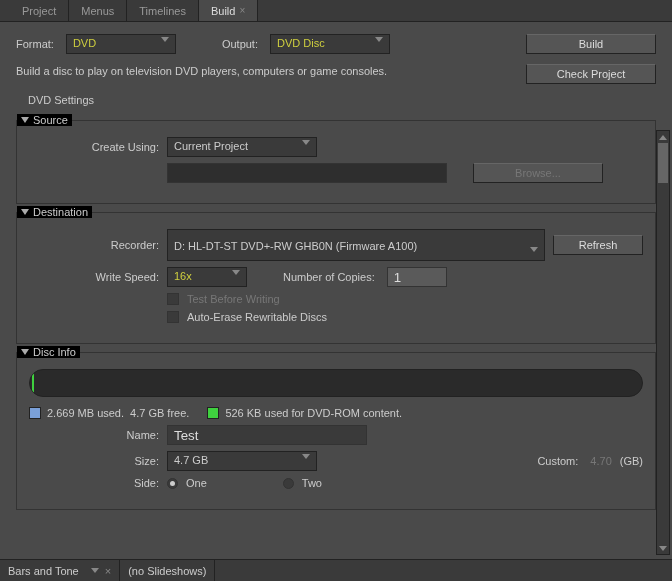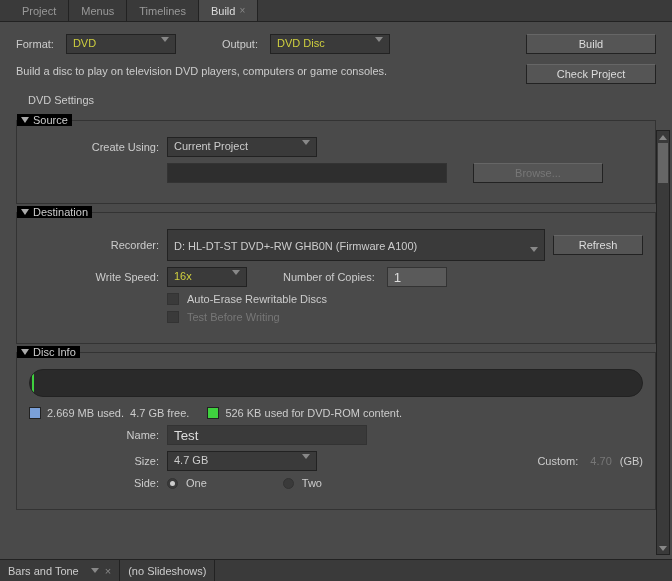--- a/index.html
+++ b/index.html
@@ -146,26 +146,26 @@
             <span>16x</span>
             <span class="chevron"></span>
           </div>
         <span style="width:20px"></span>
         <span class="label">Number of Copies:</span>
         <input class="input" style="width: 60px;" value="1">
       </div>
       <div class="row">
         <span class="rlabel"></span>
         <span class="checkbox"></span>
-        <span>Auto-Erase Rewritable Discs</span>
+        <span class="disabled-text">Test Before Writing</span>
       </div>
       <div class="row">
         <span class="rlabel"></span>
         <span class="checkbox"></span>
-        <span class="disabled-text">Test Before Writing</span>
+        <span>Auto-Erase Rewritable Discs</span>
       </div>
     </div>
 
     <div class="group">
       <div class="group-header">
           <span class="tri"></span>
           <span>Disc Info</span>
         </div>
       <div class="disc-bar"></div>
       <div class="legend">

